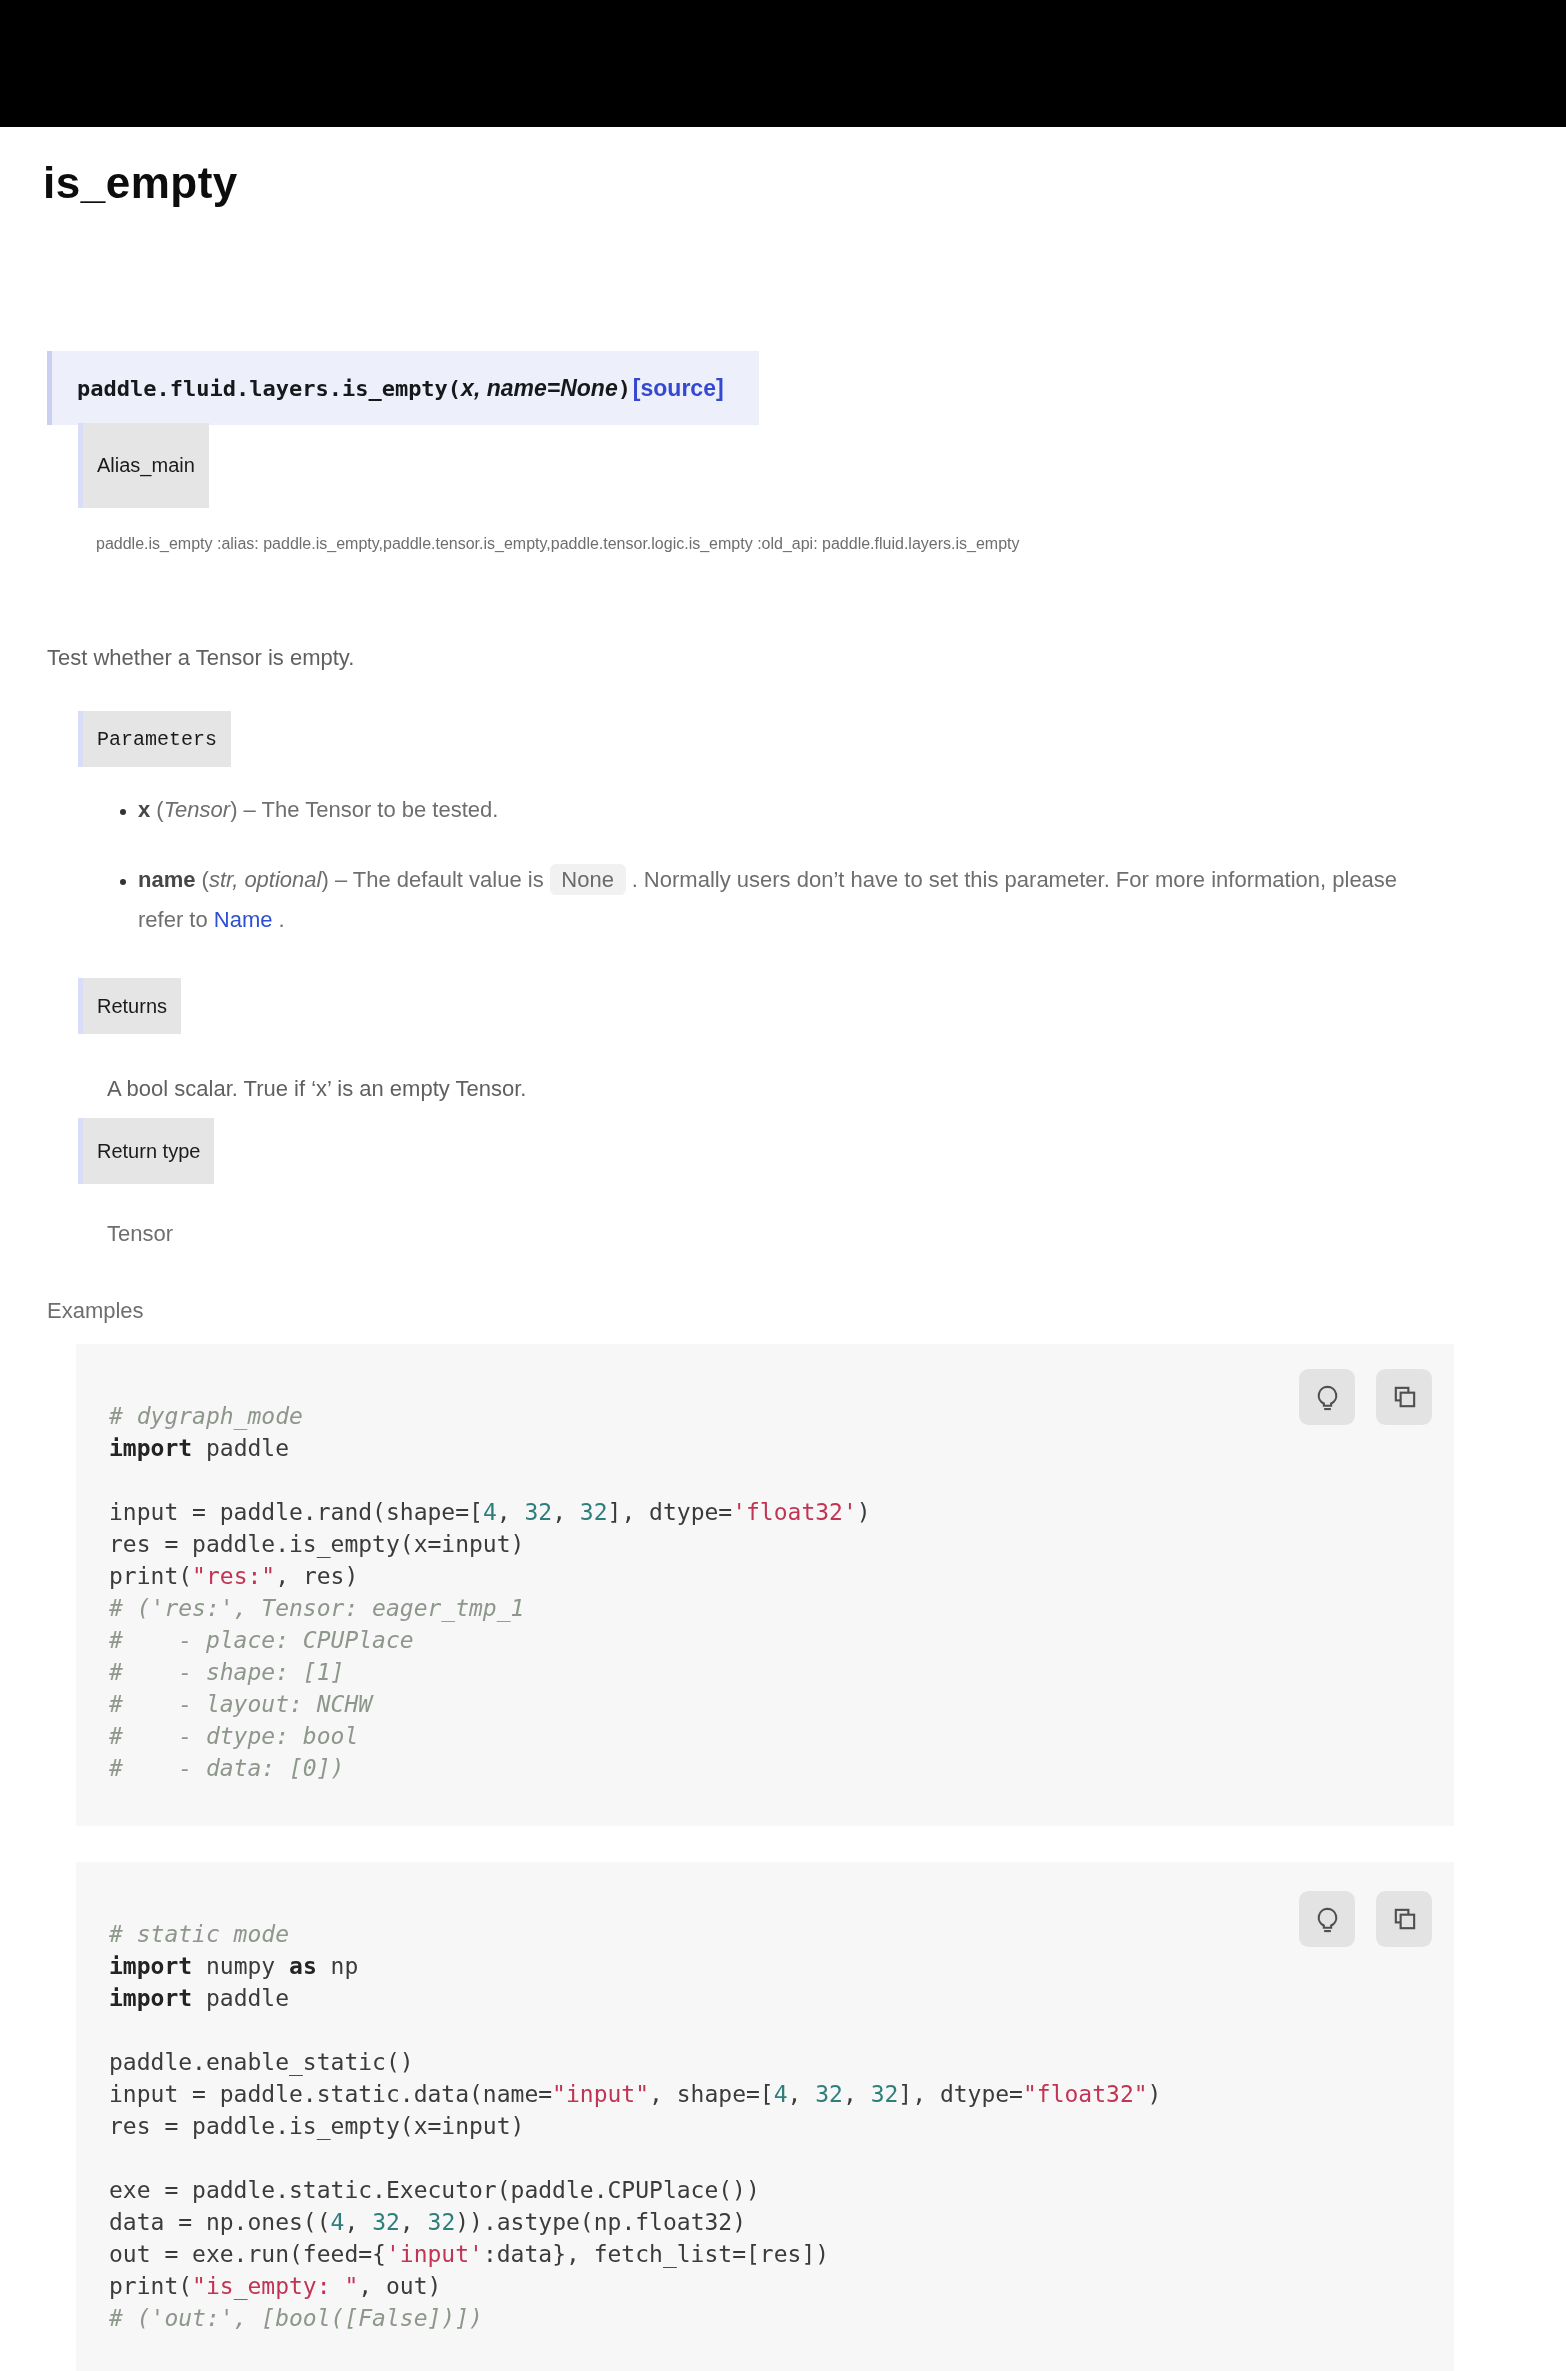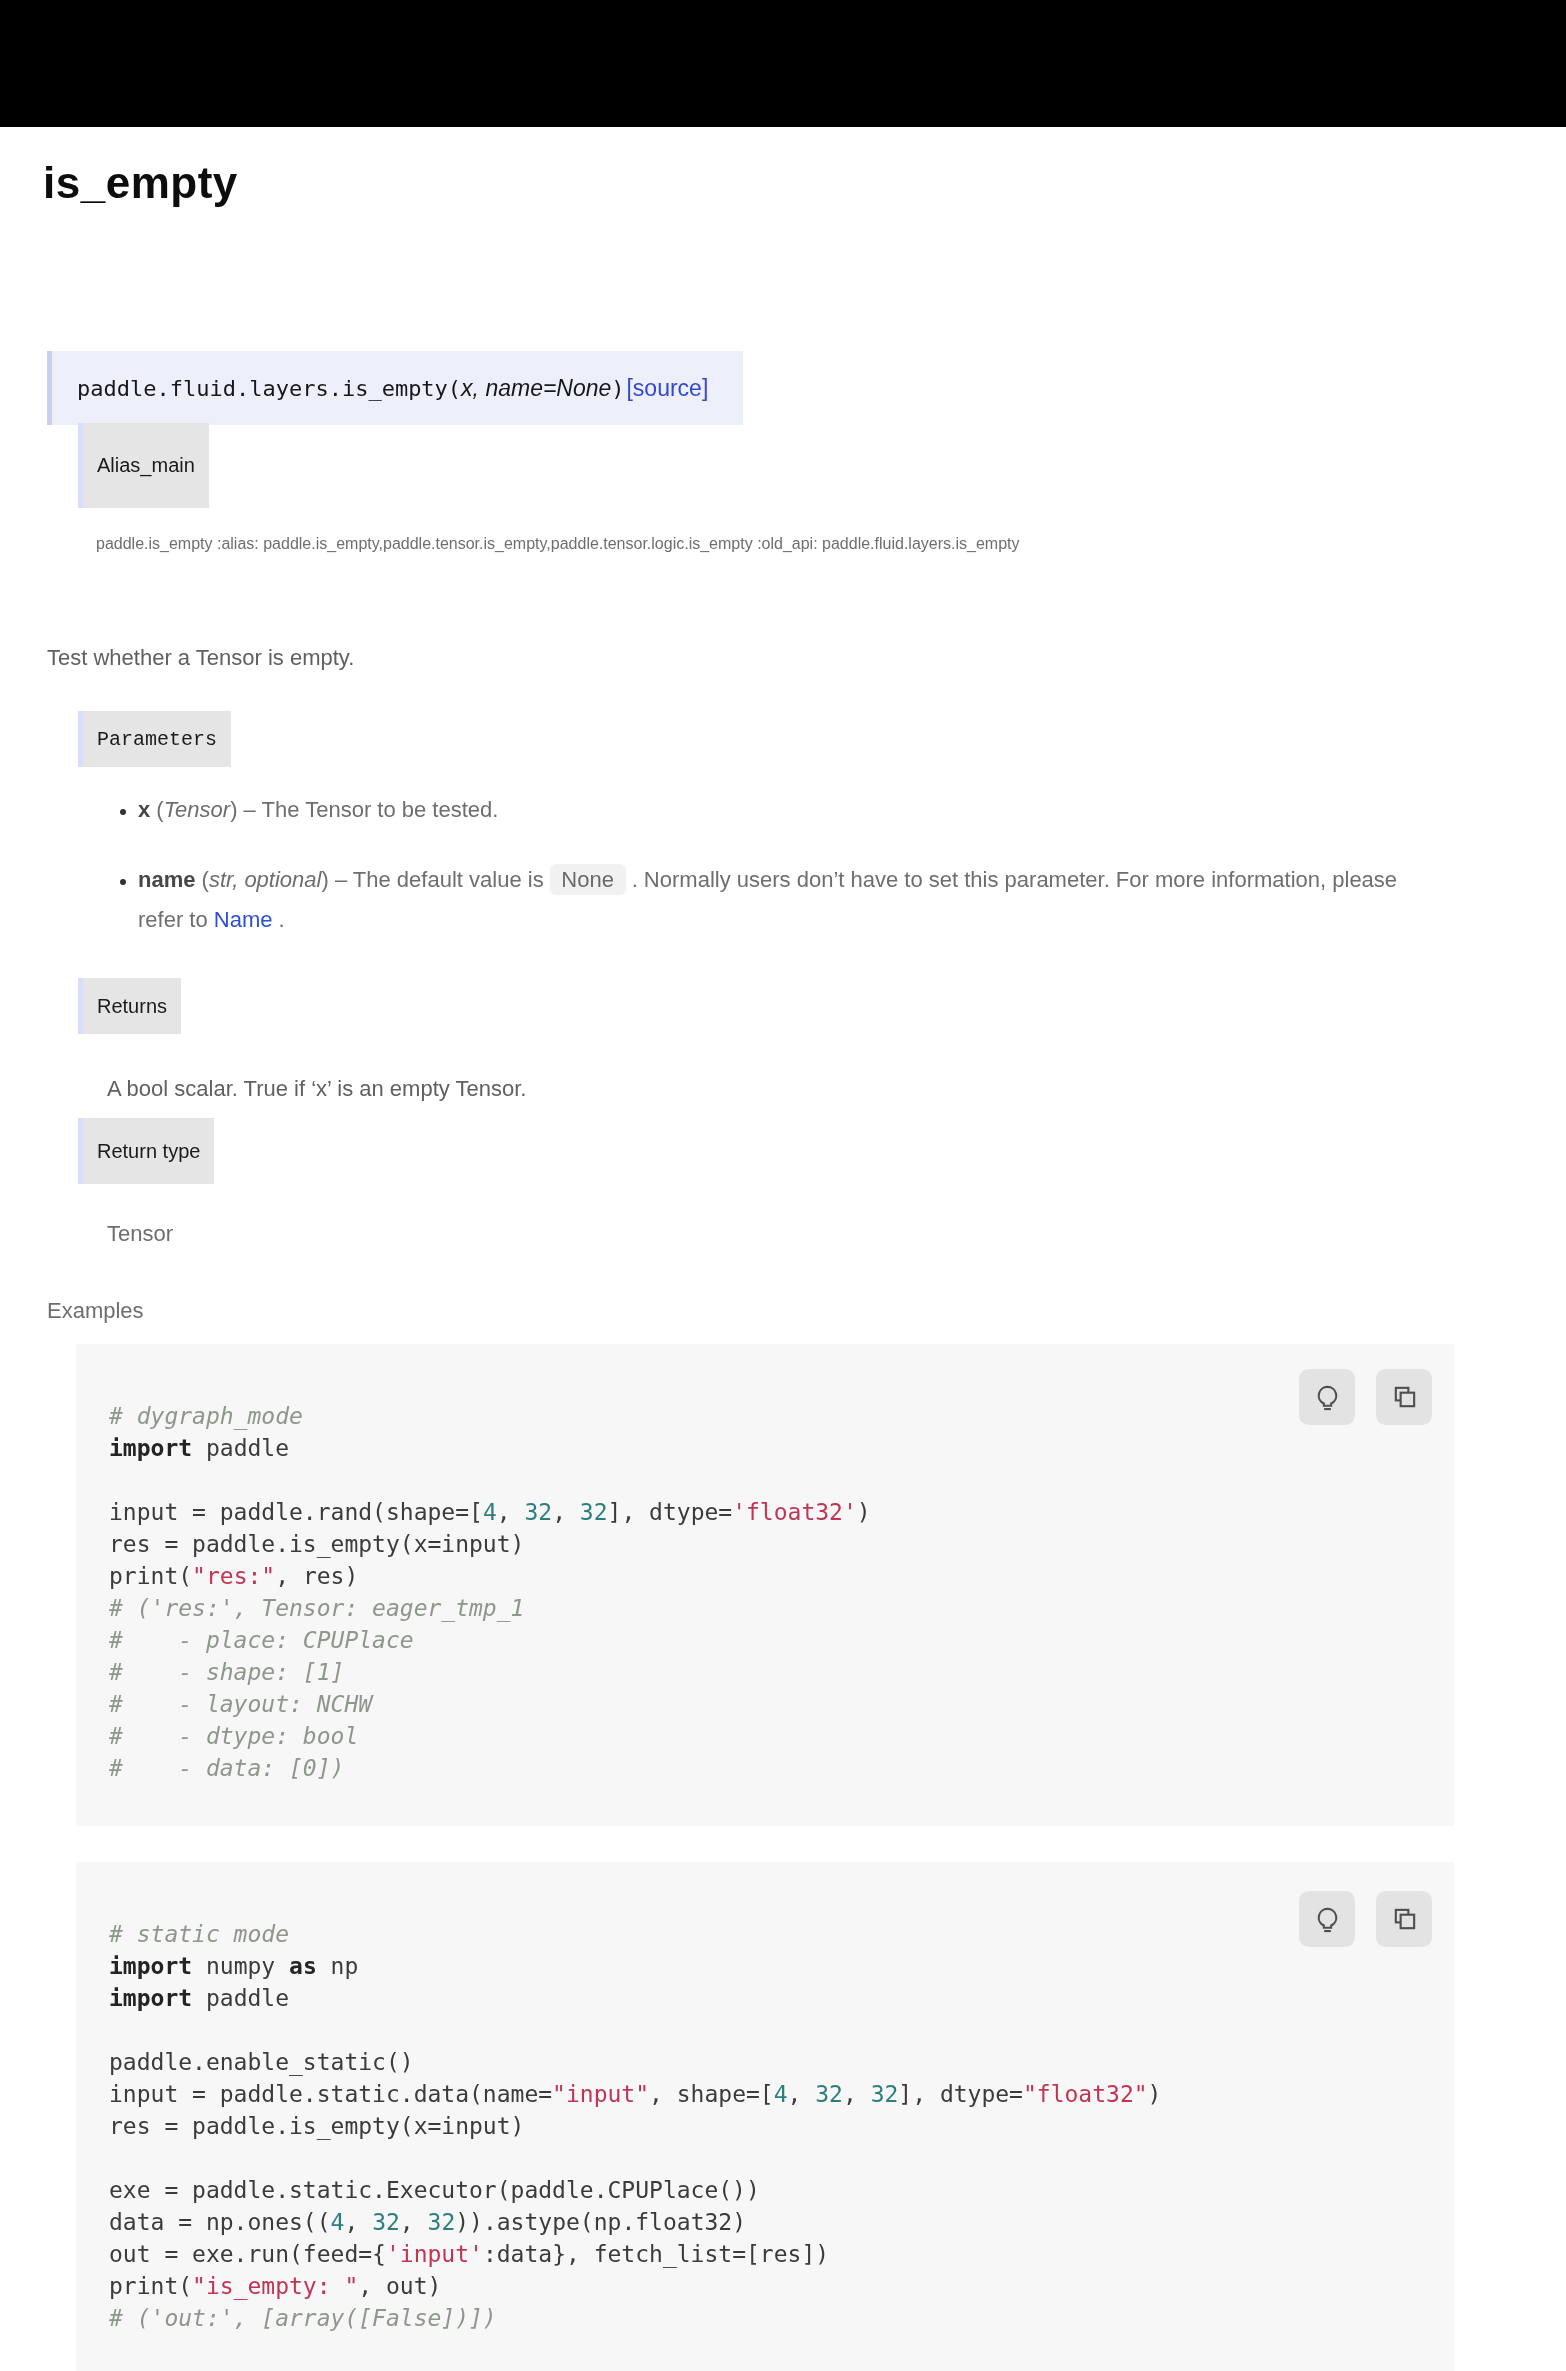--- a/index.html
+++ b/index.html
@@ -6,21 +6,21 @@
   body{
     width:1566px;height:2372px;overflow:hidden;position:relative;
     background:#ffffff;font-family:"Liberation Sans",sans-serif;
   }
   .banner{position:absolute;top:0;left:0;width:1566px;height:127px;background:#000;}
   .page-title{position:absolute;top:158px;left:43px;margin:0;font-size:44px;font-weight:700;color:#0d0d0d;letter-spacing:0.5px;}
 
   .sig{
     position:absolute;top:351px;left:47px;height:74px;
     background:#edeffb;border-left:5.8px solid #c9d0f0;
-    display:inline-flex;align-items:center;padding:0 35px 0 25px;box-sizing:border-box;
+    display:inline-flex;align-items:center;padding:0 35px 0 25px;box-sizing:border-box;font-weight:bold;
   }
   .sig-name{font-family:"DejaVu Sans Mono",monospace;font-size:22px;color:#17181c;white-space:pre;}
   .sig-params{font-style:italic;font-size:23px;color:#17181c;white-space:pre;}
   .sig-close{font-family:"DejaVu Sans Mono",monospace;font-size:22px;color:#17181c;}
   .sig-link{font-size:23px;color:#3448d1;text-decoration:none;margin-left:1.9px;}
 
   .label-box{
     position:absolute;left:78px;background:#e5e5e5;border-left:5.8px solid #d9ddf8;
     color:#1b1b1b;font-size:20px;padding:0 14px;display:flex;align-items:center;box-sizing:border-box;
   }
@@ -164,16 +164,16 @@
       <div class="code-line"><span class="tok-k">import</span><span class="tok-p"> paddle</span></div>
       <div class="code-line">&nbsp;</div>
       <div class="code-line"><span class="tok-p">paddle.enable_static()</span></div>
       <div class="code-line"><span class="tok-p">input = paddle.static.data(name=</span><span class="tok-s">"input"</span><span class="tok-p">, shape=[</span><span class="tok-n">4</span><span class="tok-p">, </span><span class="tok-n">32</span><span class="tok-p">, </span><span class="tok-n">32</span><span class="tok-p">], dtype=</span><span class="tok-s">"float32"</span><span class="tok-p">)</span></div>
       <div class="code-line"><span class="tok-p">res = paddle.is_empty(x=input)</span></div>
       <div class="code-line">&nbsp;</div>
       <div class="code-line"><span class="tok-p">exe = paddle.static.Executor(paddle.CPUPlace())</span></div>
       <div class="code-line"><span class="tok-p">data = np.ones((</span><span class="tok-n">4</span><span class="tok-p">, </span><span class="tok-n">32</span><span class="tok-p">, </span><span class="tok-n">32</span><span class="tok-p">)).astype(np.float32)</span></div>
       <div class="code-line"><span class="tok-p">out = exe.run(feed={</span><span class="tok-s">'input'</span><span class="tok-p">:data}, fetch_list=[res])</span></div>
       <div class="code-line"><span class="tok-p">print(</span><span class="tok-s">"is_empty: "</span><span class="tok-p">, out)</span></div>
-      <div class="code-line"><span class="tok-c"># ('out:', [array([False])])</span></div>
+      <div class="code-line"><span class="tok-c"># ('out:', [bool([False])])</span></div>
     </div>
 </div>
 
 
 </body></html>

